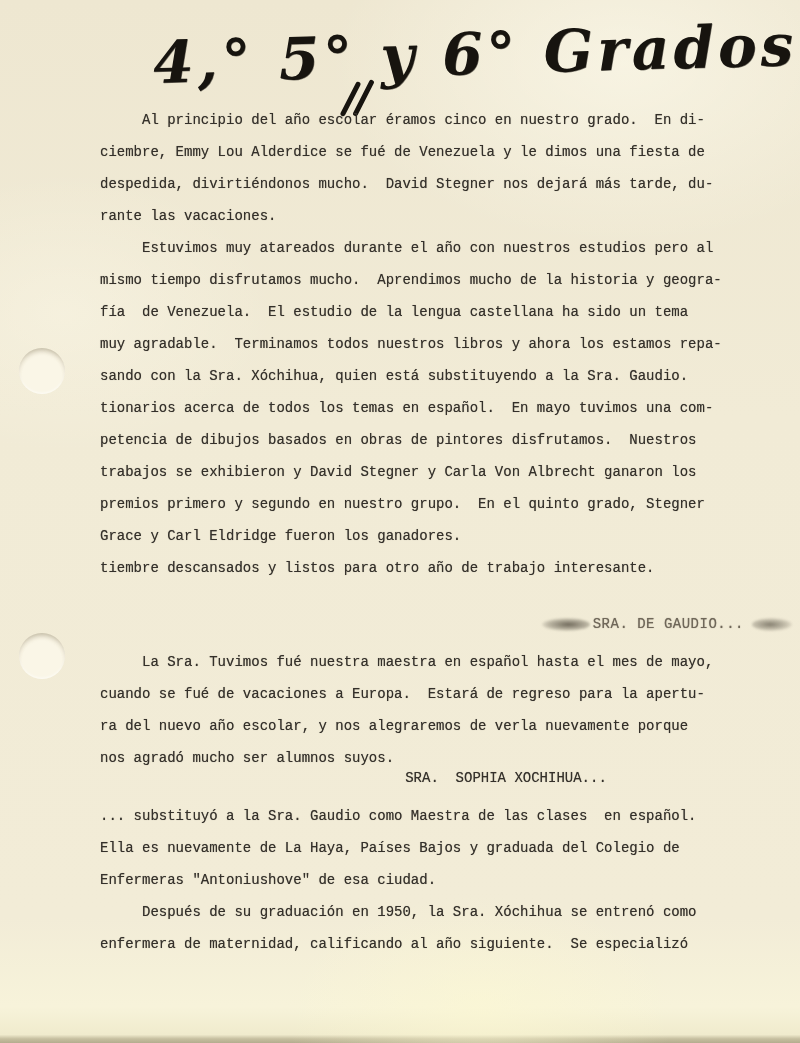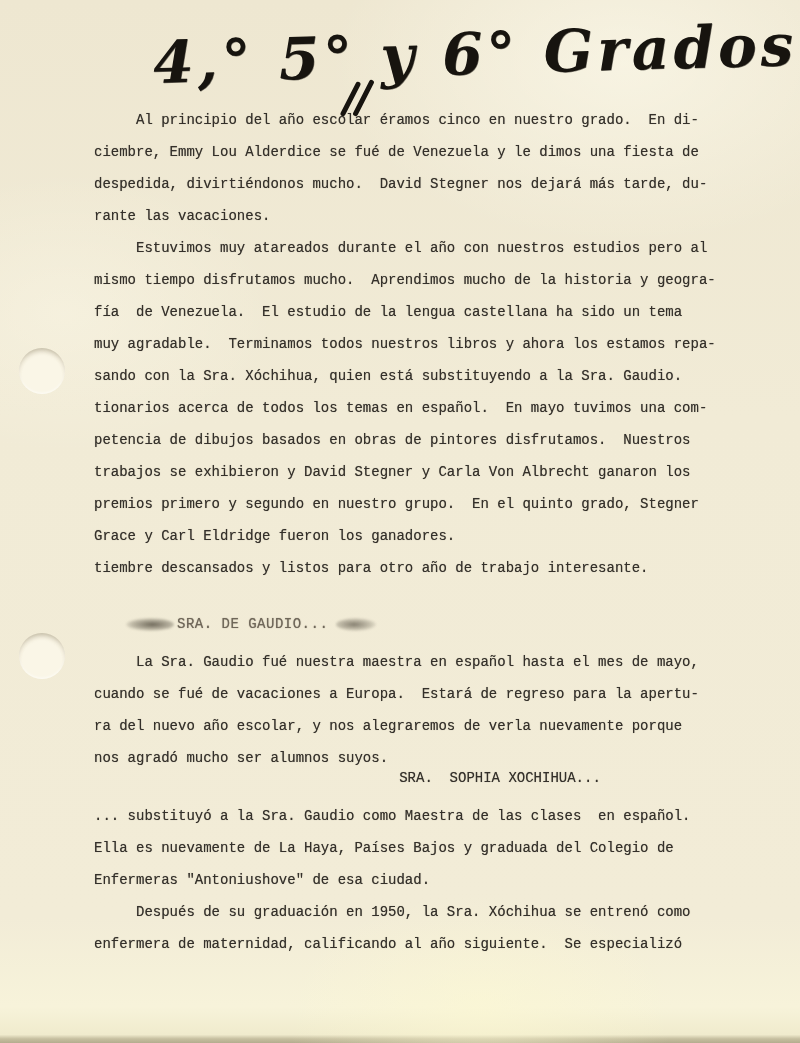--- a/index.html
+++ b/index.html
@@ -59,35 +59,35 @@
     background: #17140f;
     border-radius: 3px;
   }
   .flourish i:nth-child(1) { left: 4px;  top: 2px; height: 38px; transform: rotate(27deg); }
   .flourish i:nth-child(2) { left: 17px; top: 0;   height: 40px; transform: rotate(27deg); }
 
   
   .content {
     position: absolute;
     top: 104px;
-    left: 94px;
+    left: 100px;
     width: 660px;
     font-size: 14px;
     line-height: 32px;
     color: #34302a;
     text-shadow: 0 0 0.7px rgba(52,48,42,0.6);
   }
   .paragraph { margin: 0; }
   .line { white-space: pre; }
 
   .heading { white-space: pre; }
   .heading-stamp {
     margin-top: 24px;
     margin-bottom: 6px;
-    text-align: left;
+    text-align: right;
     transform: translateX(32px);
     color: #6f6759;
     text-shadow: 0 0 1px rgba(111,103,89,0.8);
     letter-spacing: 0.5px;
   }
   .heading-plain {
     margin-top: -12px;
     margin-bottom: 6px;
     text-align: center;
     transform: translateX(76px);
@@ -157,21 +157,21 @@
         <div class="line">petencia de dibujos basados en obras de pintores disfrutamos.  Nuestros</div>
         <div class="line">trabajos se exhibieron y David Stegner y Carla Von Albrecht ganaron los</div>
         <div class="line">premios primero y segundo en nuestro grupo.  En el quinto grado, Stegner</div>
         <div class="line">Grace y Carl Eldridge fueron los ganadores.</div>
       </div>
       <div class="paragraph">
         <div class="line">tiembre descansados y listos para otro año de trabajo interesante.</div>
       </div>
       <div class="heading heading-stamp"><span class="smudge smudge-left"></span><span>SRA. DE GAUDIO...</span><span class="smudge smudge-right"></span></div>
       <div class="paragraph">
-        <div class="line">     La Sra. Gaudio fué nuestra maestra en español hasta el mes de mayo,</div>
+        <div class="line">     La Sra. Tuvimos fué nuestra maestra en español hasta el mes de mayo,</div>
         <div class="line">cuando se fué de vacaciones a Europa.  Estará de regreso para la apertu-</div>
         <div class="line">ra del nuevo año escolar, y nos alegraremos de verla nuevamente porque</div>
         <div class="line">nos agradó mucho ser alumnos suyos.</div>
       </div>
       <div class="heading heading-plain">SRA.  SOPHIA XOCHIHUA...</div>
       <div class="paragraph">
         <div class="line">... substituyó a la Sra. Gaudio como Maestra de las clases  en español.</div>
         <div class="line">Ella es nuevamente de La Haya, Países Bajos y graduada del Colegio de</div>
         <div class="line">Enfermeras "Antoniushove" de esa ciudad.</div>
       </div>

